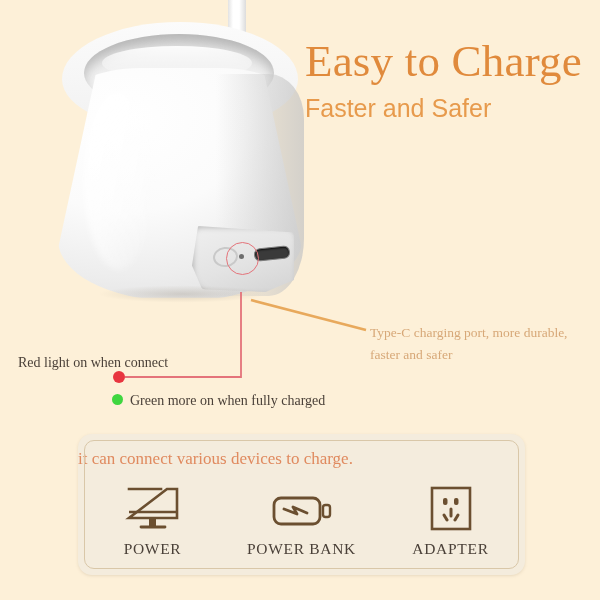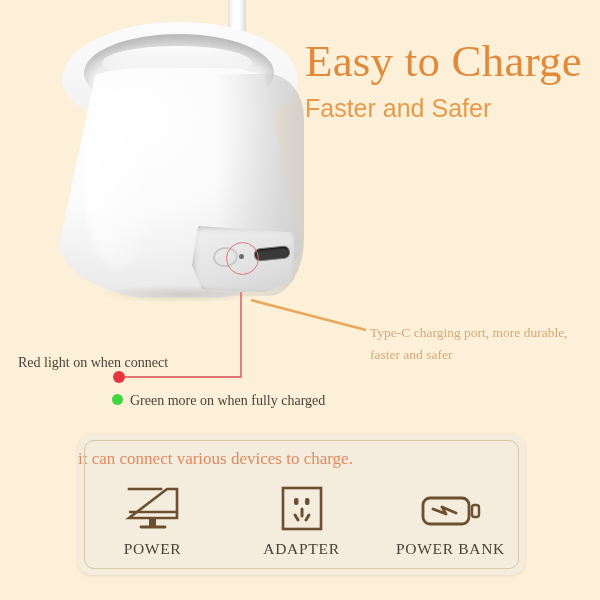--- a/index.html
+++ b/index.html
@@ -210,39 +210,39 @@
             <line x1="4" y1="27" x2="52" y2="27" stroke="#6b4f30" stroke-width="2.6"></line>
             <rect x="24" y="33" width="7" height="8" fill="#6b4f30"></rect>
             <line x1="16" y1="42" x2="40" y2="42" stroke="#6b4f30" stroke-width="2.8" stroke-linecap="round"></line>
           </svg>
         </div>
         <div class="dev-label">POWER</div>
       </div>
 
       <div class="dev-cell">
         <div class="dev-ico">
+          <svg width="62" height="44" viewBox="0 0 62 44">
+            <rect x="3" y="10" width="46" height="26" rx="7" ry="7" fill="none" stroke="#6b4f30" stroke-width="2.8"></rect>
+            <rect x="52" y="17" width="7" height="12" rx="2.5" ry="2.5" fill="none" stroke="#6b4f30" stroke-width="2.4"></rect>
+            <path d="M13 21 L26 26 L22 19 L36 25" fill="none" stroke="#6b4f30" stroke-width="2.8" stroke-linejoin="round" stroke-linecap="round"></path>
+          </svg>
+        </div>
+        <div class="dev-label">POWER BANK</div>
+      </div>
+
+      <div class="dev-cell">
+        <div class="dev-ico">
           <svg width="48" height="50" viewBox="0 0 48 50">
             <rect x="5" y="3" width="38" height="41" fill="none" stroke="#6b4f30" stroke-width="2.6"></rect>
             <rect x="16" y="13" width="4.5" height="7" rx="2" fill="#6b4f30"></rect>
             <rect x="27" y="13" width="4.5" height="7" rx="2" fill="#6b4f30"></rect>
             <line x1="24" y1="24" x2="24" y2="31" stroke="#6b4f30" stroke-width="3" stroke-linecap="round"></line>
             <line x1="17" y1="30" x2="20" y2="35" stroke="#6b4f30" stroke-width="3" stroke-linecap="round"></line>
             <line x1="31" y1="30" x2="28" y2="35" stroke="#6b4f30" stroke-width="3" stroke-linecap="round"></line>
           </svg>
         </div>
         <div class="dev-label">ADAPTER</div>
       </div>
 
-      <div class="dev-cell">
-        <div class="dev-ico">
-          <svg width="62" height="44" viewBox="0 0 62 44">
-            <rect x="3" y="10" width="46" height="26" rx="7" ry="7" fill="none" stroke="#6b4f30" stroke-width="2.8"></rect>
-            <rect x="52" y="17" width="7" height="12" rx="2.5" ry="2.5" fill="none" stroke="#6b4f30" stroke-width="2.4"></rect>
-            <path d="M13 21 L26 26 L22 19 L36 25" fill="none" stroke="#6b4f30" stroke-width="2.8" stroke-linejoin="round" stroke-linecap="round"></path>
-          </svg>
-        </div>
-        <div class="dev-label">POWER BANK</div>
-      </div>
-
     </div>
   </div>
 
 </div>
 
 </body></html>

